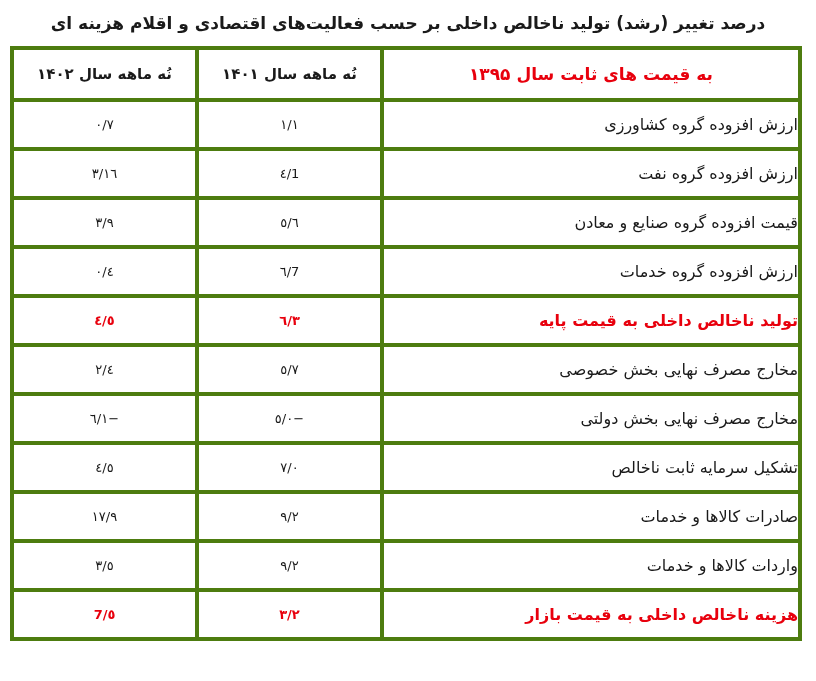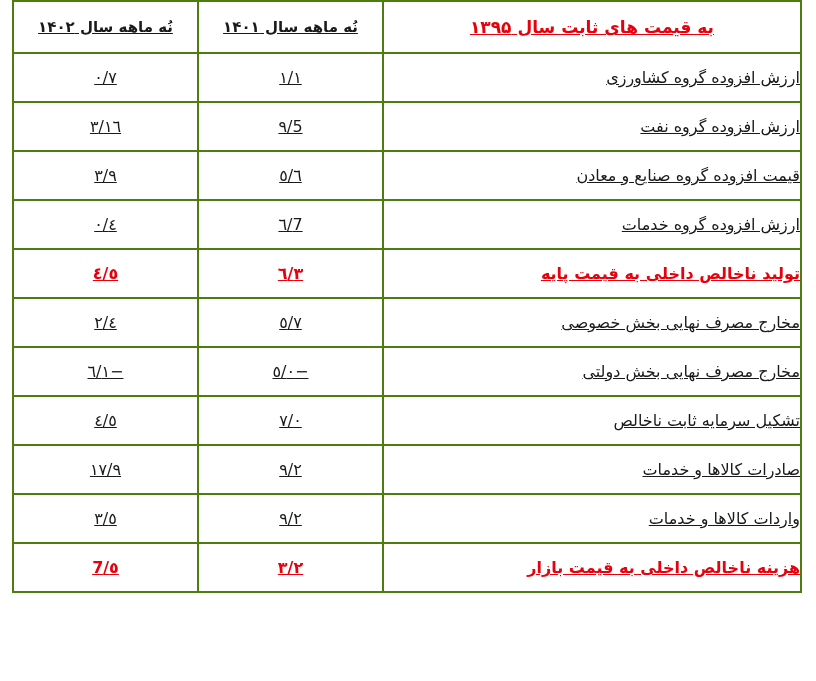--- a/index.html
+++ b/index.html
@@ -34,24 +34,23 @@
     box-sizing: border-box;
   }
   table.data-table {
     width: 788px;
     border-collapse: collapse;
     table-layout: fixed;
     direction: rtl;
   }
   table.data-table td,
   table.data-table th {
-    border: 2px solid #4d7c0f;
+    border: 4px solid #4d7c0f;
     padding: 0;
     vertical-align: middle;
-    text-decoration: underline;
   }
   col.col-label { width: 418px; }
   col.col-y1    { width: 185px; }
   col.col-y2    { width: 185px; }
 
   .hdr-cell {
     height: 52px;
     font-size: 16px;
     font-weight: bold;
     text-align: center;
@@ -72,40 +71,41 @@
     box-sizing: border-box;
     padding: 4px 10px;
     font-size: 16px;
   }
   .cell-label {
     text-align: right;
     padding-right: 14px;
   }
   .cell-num {
     text-align: center;
-    font-size: 16px;
+    font-size: 13px;
     letter-spacing: 0.5px;
   }
   .hl {
     color: #e8000d;
     font-weight: bold;
   }
   .hl .cell-num, .hl.cell-num {
     font-weight: bold;
   }
   tr.highlight td {
     color: #e8000d;
     font-weight: bold;
   }
 </style>
 </head>
 <body>
 
 <div class="page">
 
+  <div class="doc-title">درصد تغییر (رشد) تولید ناخالص داخلی بر حسب فعالیت‌های اقتصادی و اقلام هزینه ای</div>
 
   <div class="table-wrap">
     <table class="data-table">
       <colgroup>
         <col class="col-label">
         <col class="col-y1">
         <col class="col-y2">
       </colgroup>
       <thead>
         <tr>
@@ -115,21 +115,21 @@
         </tr>
       </thead>
       <tbody id="table-body">
           <tr>
             <td class="row-cell cell-label">ارزش افزوده گروه کشاورزی</td>
             <td class="row-cell cell-num">۱/۱</td>
             <td class="row-cell cell-num">۰/۷</td>
           </tr>
           <tr>
             <td class="row-cell cell-label">ارزش افزوده گروه نفت</td>
-            <td class="row-cell cell-num">۹/5</td>
+            <td class="row-cell cell-num">1/٤</td>
             <td class="row-cell cell-num">۱٦/۳</td>
           </tr>
           <tr>
             <td class="row-cell cell-label">قیمت افزوده گروه صنایع و معادن</td>
             <td class="row-cell cell-num">٥/٦</td>
             <td class="row-cell cell-num">۳/۹</td>
           </tr>
           <tr>
             <td class="row-cell cell-label">ارزش افزوده گروه خدمات</td>
             <td class="row-cell cell-num">7/٦</td>

